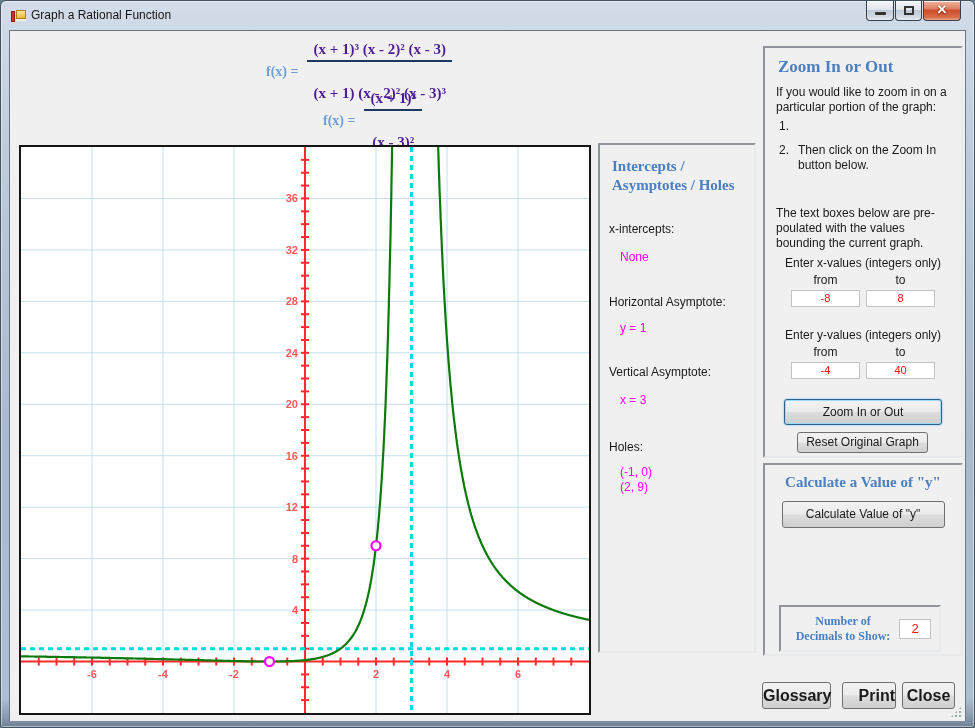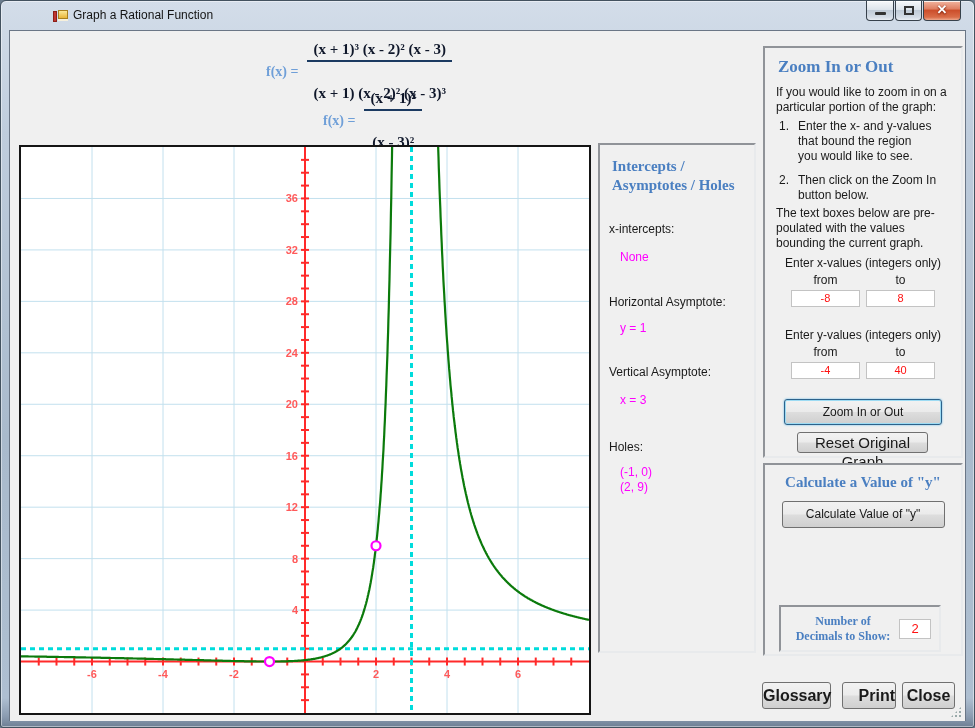--- a/index.html
+++ b/index.html
@@ -1,39 +1,39 @@
 <!DOCTYPE html>
 <html><head>
 <meta charset="utf-8">
 <style>
   * { margin:0; padding:0; box-sizing:border-box; }
   html,body { width:975px; height:728px; overflow:hidden; font-family:"Liberation Sans",sans-serif; }
   body { background:#6b7c8d; }
   .window { position:absolute; inset:0; border:1px solid #43525f; border-radius:6px 6px 3px 3px;
     background:linear-gradient(180deg,#d3dde9 0%,#bfcddd 18%,#a9bacc 60%,#aebfd1 96%,#8a9bb0 98.6%,#6e7f94 100%);
     box-shadow:inset 0 0 0 1px rgba(255,255,255,.45); }
-  .titlebar { position:absolute; left:0; top:0; right:0; height:29px;margin-left:42px; }
+  .titlebar { position:absolute; left:0; top:0; right:0; height:29px; }
   .title-text { position:absolute; left:30px; top:7px; font-size:12px; color:#141414; }
   .app-icon { position:absolute; left:9px; top:7px; width:16px; height:15px; }
   .app-icon .back { position:absolute; left:6px; top:2px; width:10px; height:9px; background:linear-gradient(#fbe896,#e8b63a); border:1px solid #a8801f; box-shadow:0 2px 0 #f6f0dc; }
   .app-icon .front { position:absolute; left:1px; top:3px; width:4px; height:11px; background:#bf3630; border:1px solid #8d1f18; }
   .winbtns { position:absolute; top:0; right:13px; display:flex; }
   .winbtn { height:20px; border:1px solid #37414b; border-top:none; border-radius:0 0 4px 4px; position:relative; margin-left:1px;
     background:linear-gradient(180deg,#f6f8fa 0%,#dde4eb 45%,#c0cbd7 50%,#d4dce6 85%,#e9eef4 100%); box-shadow:inset 0 1px 0 rgba(255,255,255,.8); }
   .winbtn.min { width:28px; }
   .winbtn.max { width:27px; }
   .winbtn.close { width:38px; background:linear-gradient(180deg,#f2b5a0 0%,#e08165 40%,#cc4f2c 50%,#d96c48 85%,#eda88d 100%); }
   .glyph-min { position:absolute; left:8px; top:11px; width:11px; height:3px; background:#333; border-radius:1px; }
   .glyph-max { position:absolute; left:8px; top:5px; width:10px; height:9px; border:2px solid #333; background:transparent; }
   .glyph-close { position:absolute; width:100%; text-align:center; top:1px; color:#fff; font-size:13px; font-weight:bold; text-shadow:0 1px 2px #7c1d05, 0 0 1px #9c2a0c; }
   .client { position:absolute; left:8px; top:29px; width:957px; height:691px; background:#f0f0f0; border:1px solid #6a7686; border-bottom:none; }
   
   .formula-row { position:absolute; display:flex; align-items:center; gap:9px; color:#1b3a61; }
   .fx-label { font-family:"Liberation Serif",serif; font-weight:bold; font-size:14px; color:#6f9fd8; }
-  .frac { display:inline-block; text-align:center; font-family:"Liberation Serif",serif; font-weight:bold; font-size:15px; color:#0f172a; }
+  .frac { display:inline-block; text-align:center; font-family:"Liberation Serif",serif; font-weight:bold; font-size:15px; color:#4c1d95; }
   .frac .num { padding:0 6px 2px 6px; border-bottom:2px solid #1b3a61; }
   .frac .den { padding:2px 6px 0 6px;margin-top:21px; }
   
   .graph-box { position:absolute; left:9px; top:114px; width:572px; height:570px; background:#fff; border:2px solid #151515; }
   
   .panel3d { position:absolute; background:#f0f0f0; border:2px solid; border-color:#909398 #e8eaec #e8eaec #909398; }
   .ia-panel { left:588px; top:112px; width:158px; height:510px; }
   .ia-title { position:absolute; left:12px; top:12px; font-family:"Liberation Serif",serif; font-weight:bold; font-size:15px; line-height:19px; color:#4a7fc1; }
   .ia-label { position:absolute; left:9px; font-size:12px; color:#1a1a1a; }
   .ia-value { position:absolute; left:20px; font-size:12px; color:#ff00ff; }
@@ -47,21 +47,21 @@
   .zp-note { position:absolute; left:11px; top:158px; width:190px; line-height:15px; white-space:pre-line; }
   .zp-entry-label { position:absolute; left:0; right:0; text-align:center; }
   .fromto { position:absolute; left:0; right:0; display:flex; justify-content:center; gap:6px; }
   .fromto span { width:69px; text-align:center; }
   .inputrow { position:absolute; left:0; right:0; display:flex; justify-content:center; gap:6px; }
   .zp-input { width:69px; height:17px; background:#fff; border:1px solid #c3c3c3; text-align:center; font-size:11px; color:#ff1111; line-height:15px; }
   .btn { border:1px solid #707070; border-radius:3px; text-align:center; color:#1a1a1a;
     background:linear-gradient(180deg,#f2f2f2 0%,#ebebeb 48%,#dddddd 52%,#cfcfcf 100%); }
   .zoom-btn { position:absolute; top:351px; left:19px; width:158px; height:26px; font-size:12px; line-height:24px;
     border:1px solid #2c628b; box-shadow:0 0 0 1px #9ddbf3 inset, 0 0 2px #52b3e8; }
-  .reset-btn { position:absolute; top:384px; left:32px; width:131px; height:21px; font-size:15px; line-height:19px; border-radius:3px; }
+  .reset-btn { position:absolute; top:384px; left:32px; width:131px; height:21px; font-size:12px; line-height:19px; border-radius:3px; }
   .calc-panel { left:753px; top:432px; width:200px; height:193px; }
   .cp-title { margin:9px 0 10px 0; text-align:center; font-family:"Liberation Serif",serif; font-weight:bold; font-size:15px; color:#4a7fc1; }
   .cp-row { display:flex; align-items:center; margin-left:37px; margin-bottom:13px; }
   .cp-enterx { font-family:"Liberation Serif",serif; font-weight:bold; font-size:13px; color:#20262c; }
   .cp-input { width:72px; height:18px; margin-left:8px; background:#fff; border:1px solid #c3c3c3; text-align:center; font-size:11px; color:#ff1111; line-height:16px; }
   .calc-btn { display:block; margin:0 auto; width:163px; height:27px; font-size:12px; line-height:25px; }
   .dec-box { position:absolute; left:14px; top:140px; width:162px; height:47px; border:2px solid; border-color:#909398 #e8eaec #e8eaec #909398; display:flex; align-items:center; }
   .dec-label { width:112px; margin-left:6px; text-align:center; font-family:"Liberation Serif",serif; font-weight:bold; font-size:12px; line-height:15px; color:#4a7fc1; }
   .dec-input { width:32px; height:20px; background:#fff; border:1px solid #c3c3c3; text-align:center; font-size:13px; color:#ff1111; line-height:18px; }
   .footer-btn { position:absolute; height:27px; font-size:16px; line-height:25px;font-weight:bold; }
@@ -242,23 +242,20 @@
       <div class="ia-value" style="top:335px;">(2, 9)</div>
     </div>
 
     <div class="panel3d zoom-panel">
       <div class="zp-title">Zoom In or Out</div>
       <div class="zp-intro">If you would like to zoom in on a
 particular portion of the graph:</div>
       <div class="zp-steps">
         <div class="zp-step">
           <span class="n">1.</span>
-          <span class="t">Enter the x- and y-values
-that bound the region
-you would like to see.</span>
         </div>
         <div class="zp-step">
           <span class="n">2.</span>
           <span class="t">Then click on the Zoom In
 button below.</span>
         </div>
       </div>
       <div class="zp-note">The text boxes below are pre-
 poulated with the values
 bounding the current graph.</div>

